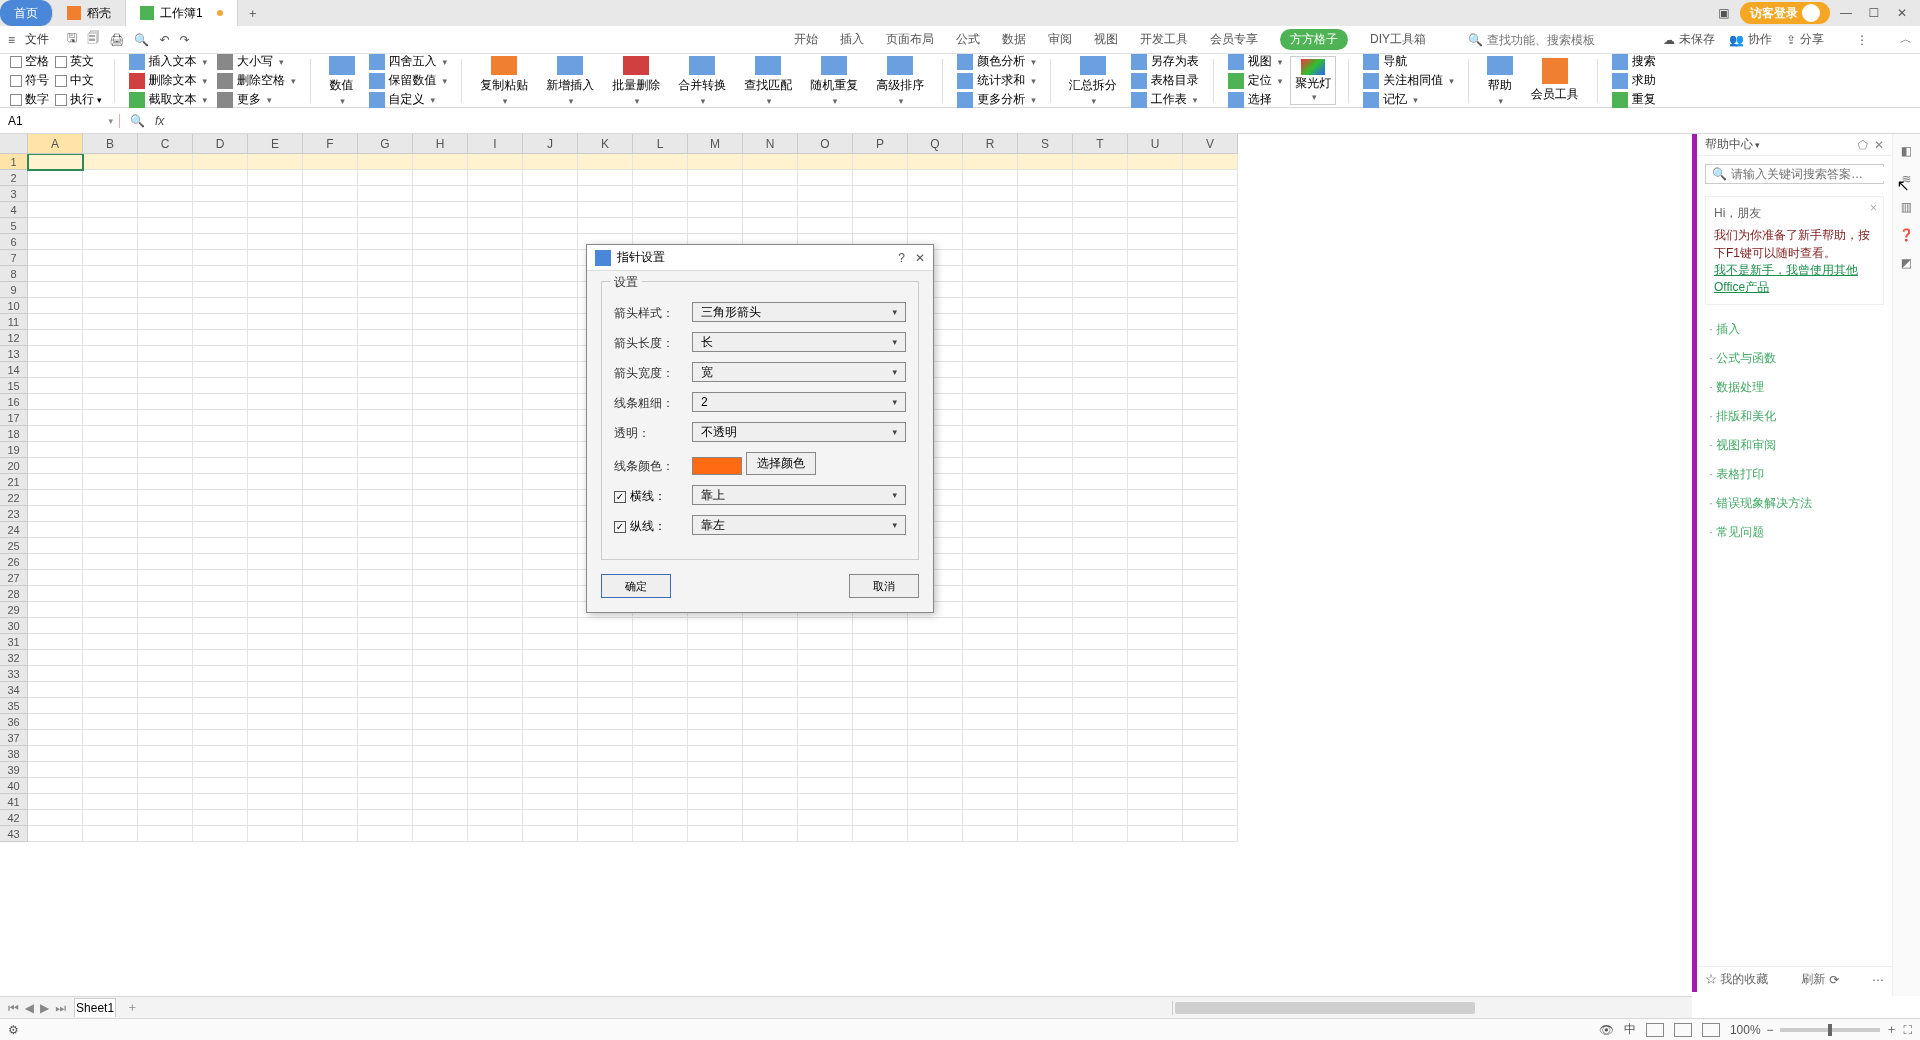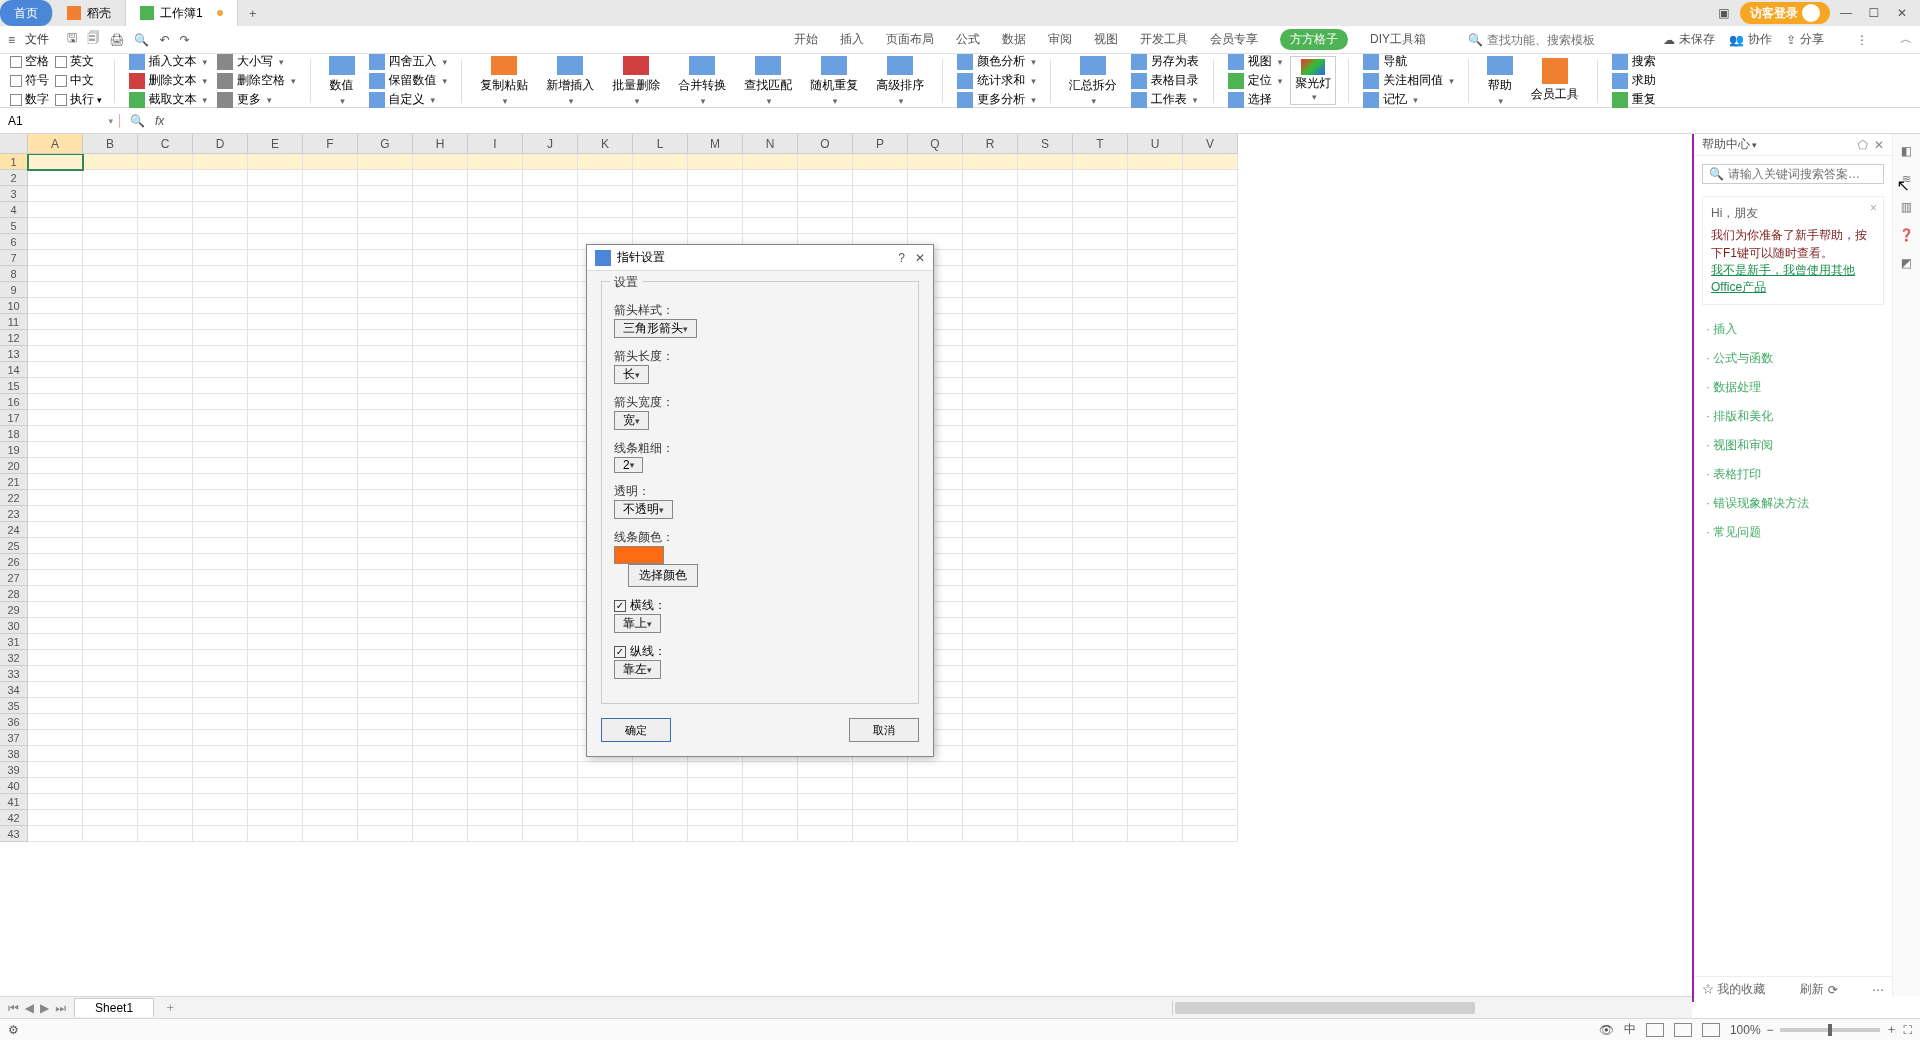--- a/index.html
+++ b/index.html
@@ -68,35 +68,35 @@
 .gr .rh.sel { background:#ffe3a8;}
 .gr .cell { width:55px; border-right:1px solid #e3e3e3; border-bottom:1px solid #e3e3e3;}
 .gr .cell.active { outline:2px solid #2e8b57; outline-offset:-1px; position:relative; z-index:2;}
 .gr.hl .cell { background:#fff2cf;}
 .gr.hl .cell:first-of-type { }
 
 
 .sheetbar { position:absolute; left:0; right:230px; bottom:22px; height:22px; border-top:1px solid #d8d8d8; display:flex; align-items:center; font-size:12px; background:#f3f3f3;}
 .sheetbar .nav { display:flex; gap:6px; padding:0 8px; color:#888;}
 .sheetbar .nav span { cursor:pointer;}
-.sheetbar .stab { background:#fff; padding:2px 20px; border:1px solid #ccc; border-bottom:none; cursor:pointer;}
+.sheetbar .stab { background:#fff; padding:2px 1px; border:1px solid #ccc; border-bottom:none; cursor:pointer;}
 .sheetbar .add { padding:0 10px; cursor:pointer; color:#888;}
 .sheetbar .hscroll { margin-left:auto; width:520px; height:14px; background:#f3f3f3; border-left:1px solid #ccc; position:relative;}
 .sheetbar .hscroll .thumb { position:absolute; left:2px; top:1px; bottom:1px; width:300px; background:#cfcfcf; border-radius:2px;}
 
 
 .status { position:absolute; left:0; right:0; bottom:0; height:22px; border-top:1px solid #d8d8d8; display:flex; align-items:center; padding:0 8px; gap:10px; background:#fafafa; color:#555;}
 .status .r { margin-left:auto; display:flex; align-items:center; gap:10px;}
 .status .viewbtn { width:18px; height:14px; border:1px solid #888; cursor:pointer;}
 .status .zoom { display:flex; align-items:center; gap:6px;}
 .status .slider { width:100px; height:4px; background:#ccc; position:relative;}
 .status .slider .kn { position:absolute; top:-4px; left:48px; width:4px; height:12px; background:#666;}
 
 
-.helppanel { position:absolute; top:134px; right:0; bottom:38px; width:200px; border-left:2px solid #a21caf; background:#fff; display:flex; flex-direction:column;}
+.helppanel { position:absolute; top:134px; right:0; bottom:48px; width:200px; border-left:5px solid #a21caf; background:#fff; display:flex; flex-direction:column;}
 .helppanel .hdr { height:22px; display:flex; align-items:center; padding:0 8px; color:#555; border-bottom:1px solid #eee;}
 .helppanel .hdr .rr { margin-left:auto; display:flex; gap:6px;}
 .helppanel .hdr .rr span { cursor:pointer; color:#888;}
 .helppanel .searchbox { margin:8px; border:1px solid #ccc; display:flex; align-items:center; padding:2px 6px; gap:4px; color:#999;}
 .helppanel .searchbox input { border:none; outline:none; flex:1; font-size:12px;}
 .helppanel .card { margin:4px 8px 10px; border:1px solid #eee; padding:8px; position:relative;}
 .helppanel .card .x { position:absolute; top:4px; right:6px; color:#aaa; cursor:pointer;}
 .helppanel .card .g1 { color:#666; margin-bottom:4px;}
 .helppanel .card .g2 { color:#7f1d1d; line-height:1.5;}
 .helppanel .card .lnk { color:#1a8f4b; text-decoration:underline; cursor:pointer;}
@@ -117,27 +117,27 @@
 
 
 .dialog { position:absolute; left:586px; top:244px; width:348px; background:#f4f4f4; border:1px solid #888; box-shadow:2px 2px 8px rgba(0,0,0,.25); z-index:100;}
 .dialog .titlebar { height:26px; background:#fff; display:flex; align-items:center; padding:0 8px; border-bottom:1px solid #ddd;}
 .dialog .titlebar .tico { width:16px; height:16px; margin-right:6px; background:#4b87d8;}
 .dialog .titlebar .r { margin-left:auto; display:flex; gap:10px;}
 .dialog .titlebar .r span { cursor:pointer; color:#555;}
 .dialog .body { padding:10px 14px 14px;}
 .dialog .group { border:1px solid #ccc; padding:10px 12px 14px; position:relative;}
 .dialog .group .legend { position:absolute; top:-8px; left:8px; background:#f4f4f4; padding:0 4px; color:#333;}
-.dialog .frow { display:flex; align-items:flex-start; margin:10px 0;flex-direction:column;}
+.dialog .frow { display:flex; align-items:flex-end; margin:10px 0;}
 .dialog .frow .lab { width:78px; color:#333;}
 .dialog .frow select, .dialog .frow .combo { flex:1; height:20px; border:1px solid #888; background:#efefef; font-size:12px; padding:0 8px; display:flex; align-items:center; justify-content:space-between;}
 .dialog .frow .combo .cv { }
 .dialog .frow .combo .ar { font-size:9px; color:#444;}
 .dialog .frow .sw { width:50px; height:18px; border:1px solid #888;}
-.dialog .frow .colorbtn { margin-left:14px; padding:2px 10px; border:1px solid #888; background:#efefef; cursor:pointer;}
+.dialog .frow .colorbtn { margin-left:4px; padding:2px 10px; border:1px solid #888; background:#efefef; cursor:pointer;}
 .dialog .frow .ck { display:flex; align-items:center; gap:4px; width:78px;}
 .dialog .frow .ck .bx { width:12px; height:12px; border:1px solid #555; display:flex; align-items:center; justify-content:center; font-size:10px;}
 .dialog .buttons { display:flex; justify-content:space-between; margin-top:14px;}
 .dialog .buttons button { width:70px; height:24px; border:1px solid #888; background:#efefef; cursor:pointer; font-size:11px;}
 .dialog .buttons button.primary { border:1px solid #3a6fb7;}
 
 
 .sq { display:inline-block; background:#6aa0e0; }
 .sq.or { background:#f08030;}
 .sq.gn { background:#4eb355;}

